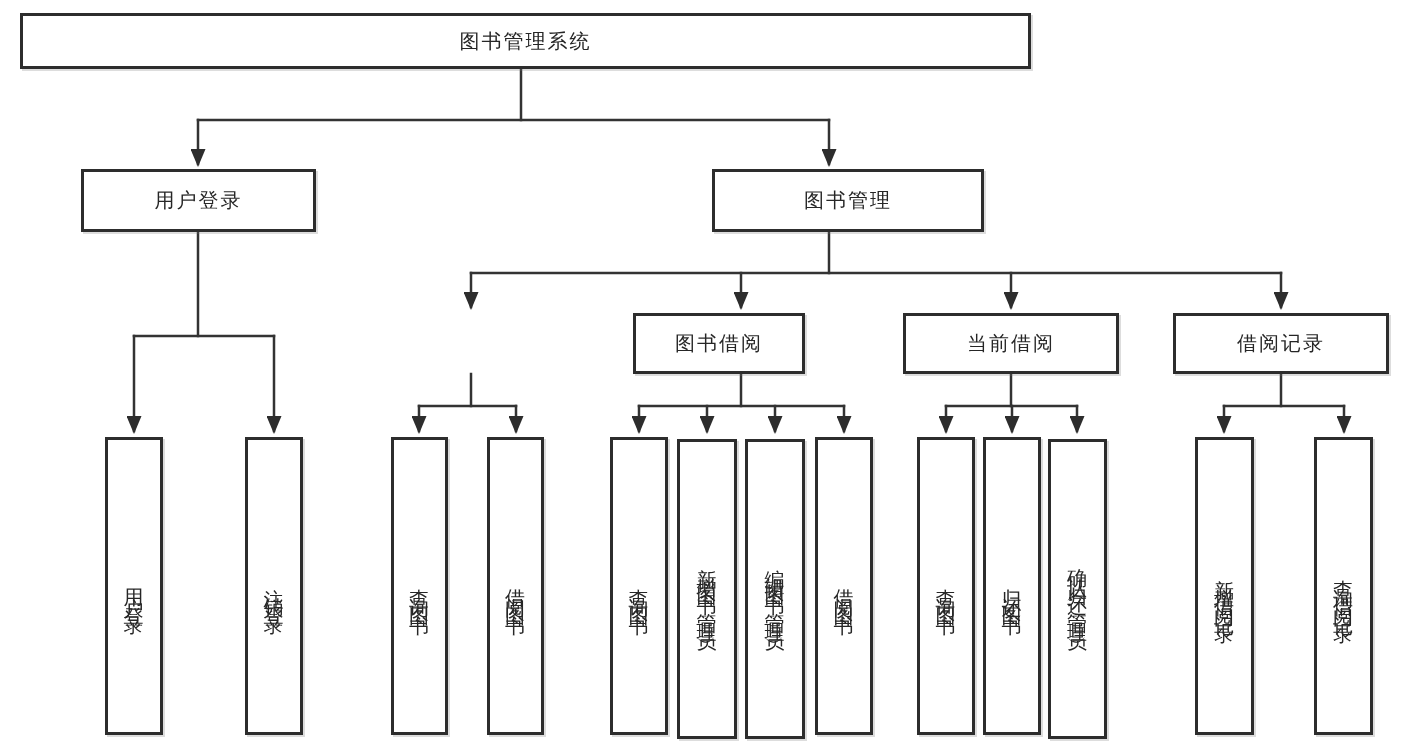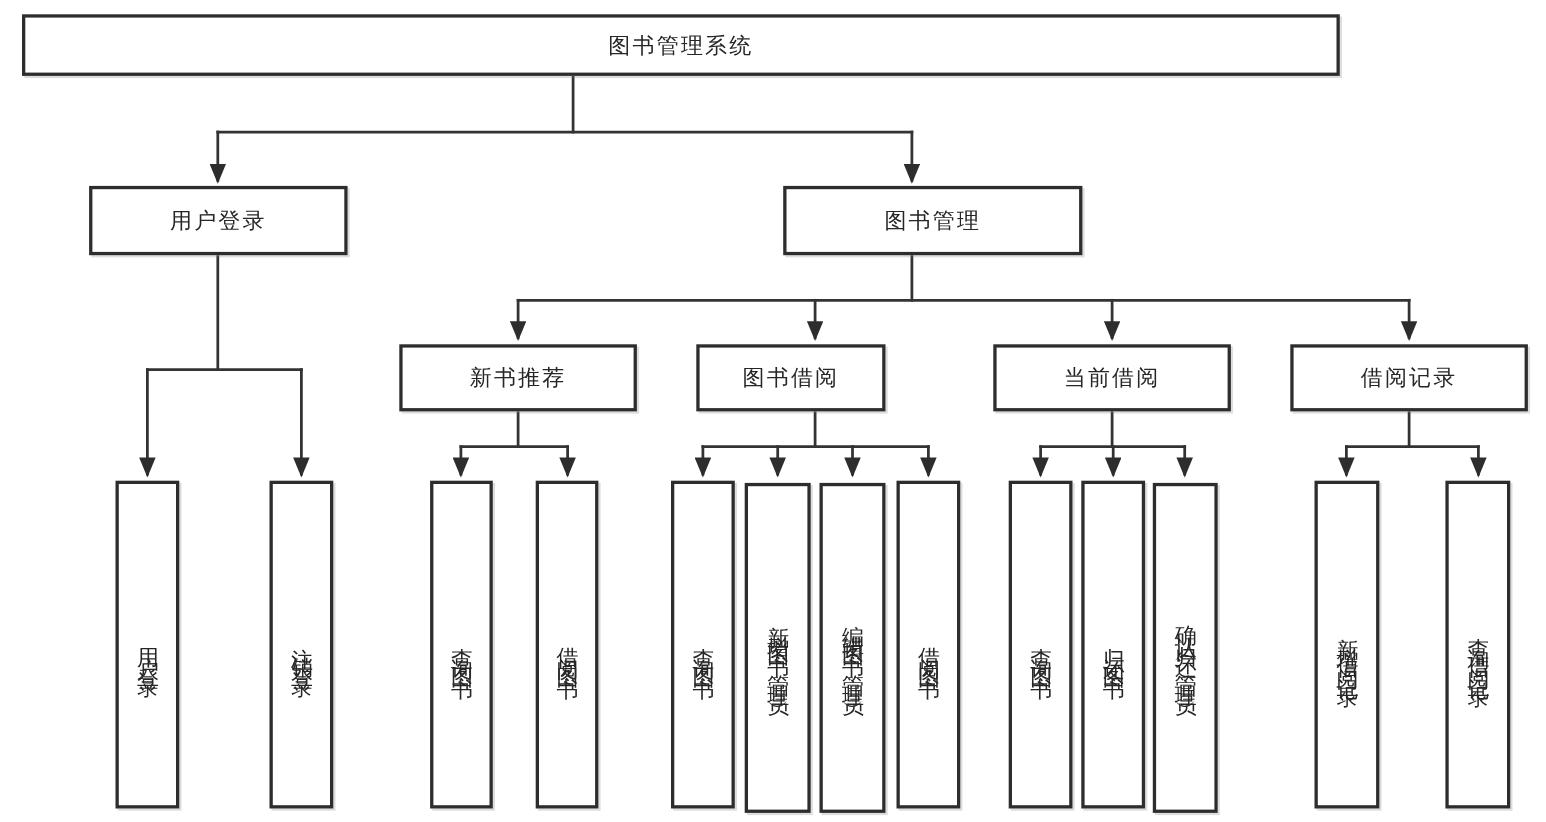--- a/index.html
+++ b/index.html
@@ -72,34 +72,31 @@
       <path d="M1012 406 V431" marker-end="url(#arw)"></path>
       <path d="M1077 406 V431" marker-end="url(#arw)"></path>
 
       <path d="M1281 374 V406"></path>
       <path d="M1224 406 H1344"></path>
       <path d="M1224 406 V431" marker-end="url(#arw)"></path>
       <path d="M1344 406 V431" marker-end="url(#arw)"></path>
     </g>
   </svg>
 
-  <div class="node" style="left:20px;top:13px;width:1198px;height:56px;">
+  <div class="node" style="left:20px;top:13px;width:1011px;height:56px;">
     <span>图书管理系统</span>
   </div>
 
   <div class="node" style="left:81px;top:169px;width:235px;height:63px;">
     <span>用户登录</span>
   </div>
   <div class="node" style="left:712px;top:169px;width:272px;height:63px;">
     <span>图书管理</span>
   </div>
 
-  <div class="node" style="left:363px;top:313px;width:216px;height:61px;">
-    <span>新书推荐</span>
-  </div>
   <div class="node" style="left:633px;top:313px;width:172px;height:61px;">
     <span>图书借阅</span>
   </div>
   <div class="node" style="left:903px;top:313px;width:216px;height:61px;">
     <span>当前借阅</span>
   </div>
   <div class="node" style="left:1173px;top:313px;width:216px;height:61px;justify-content:center;">
     <span>借阅记录</span>
   </div>
 

